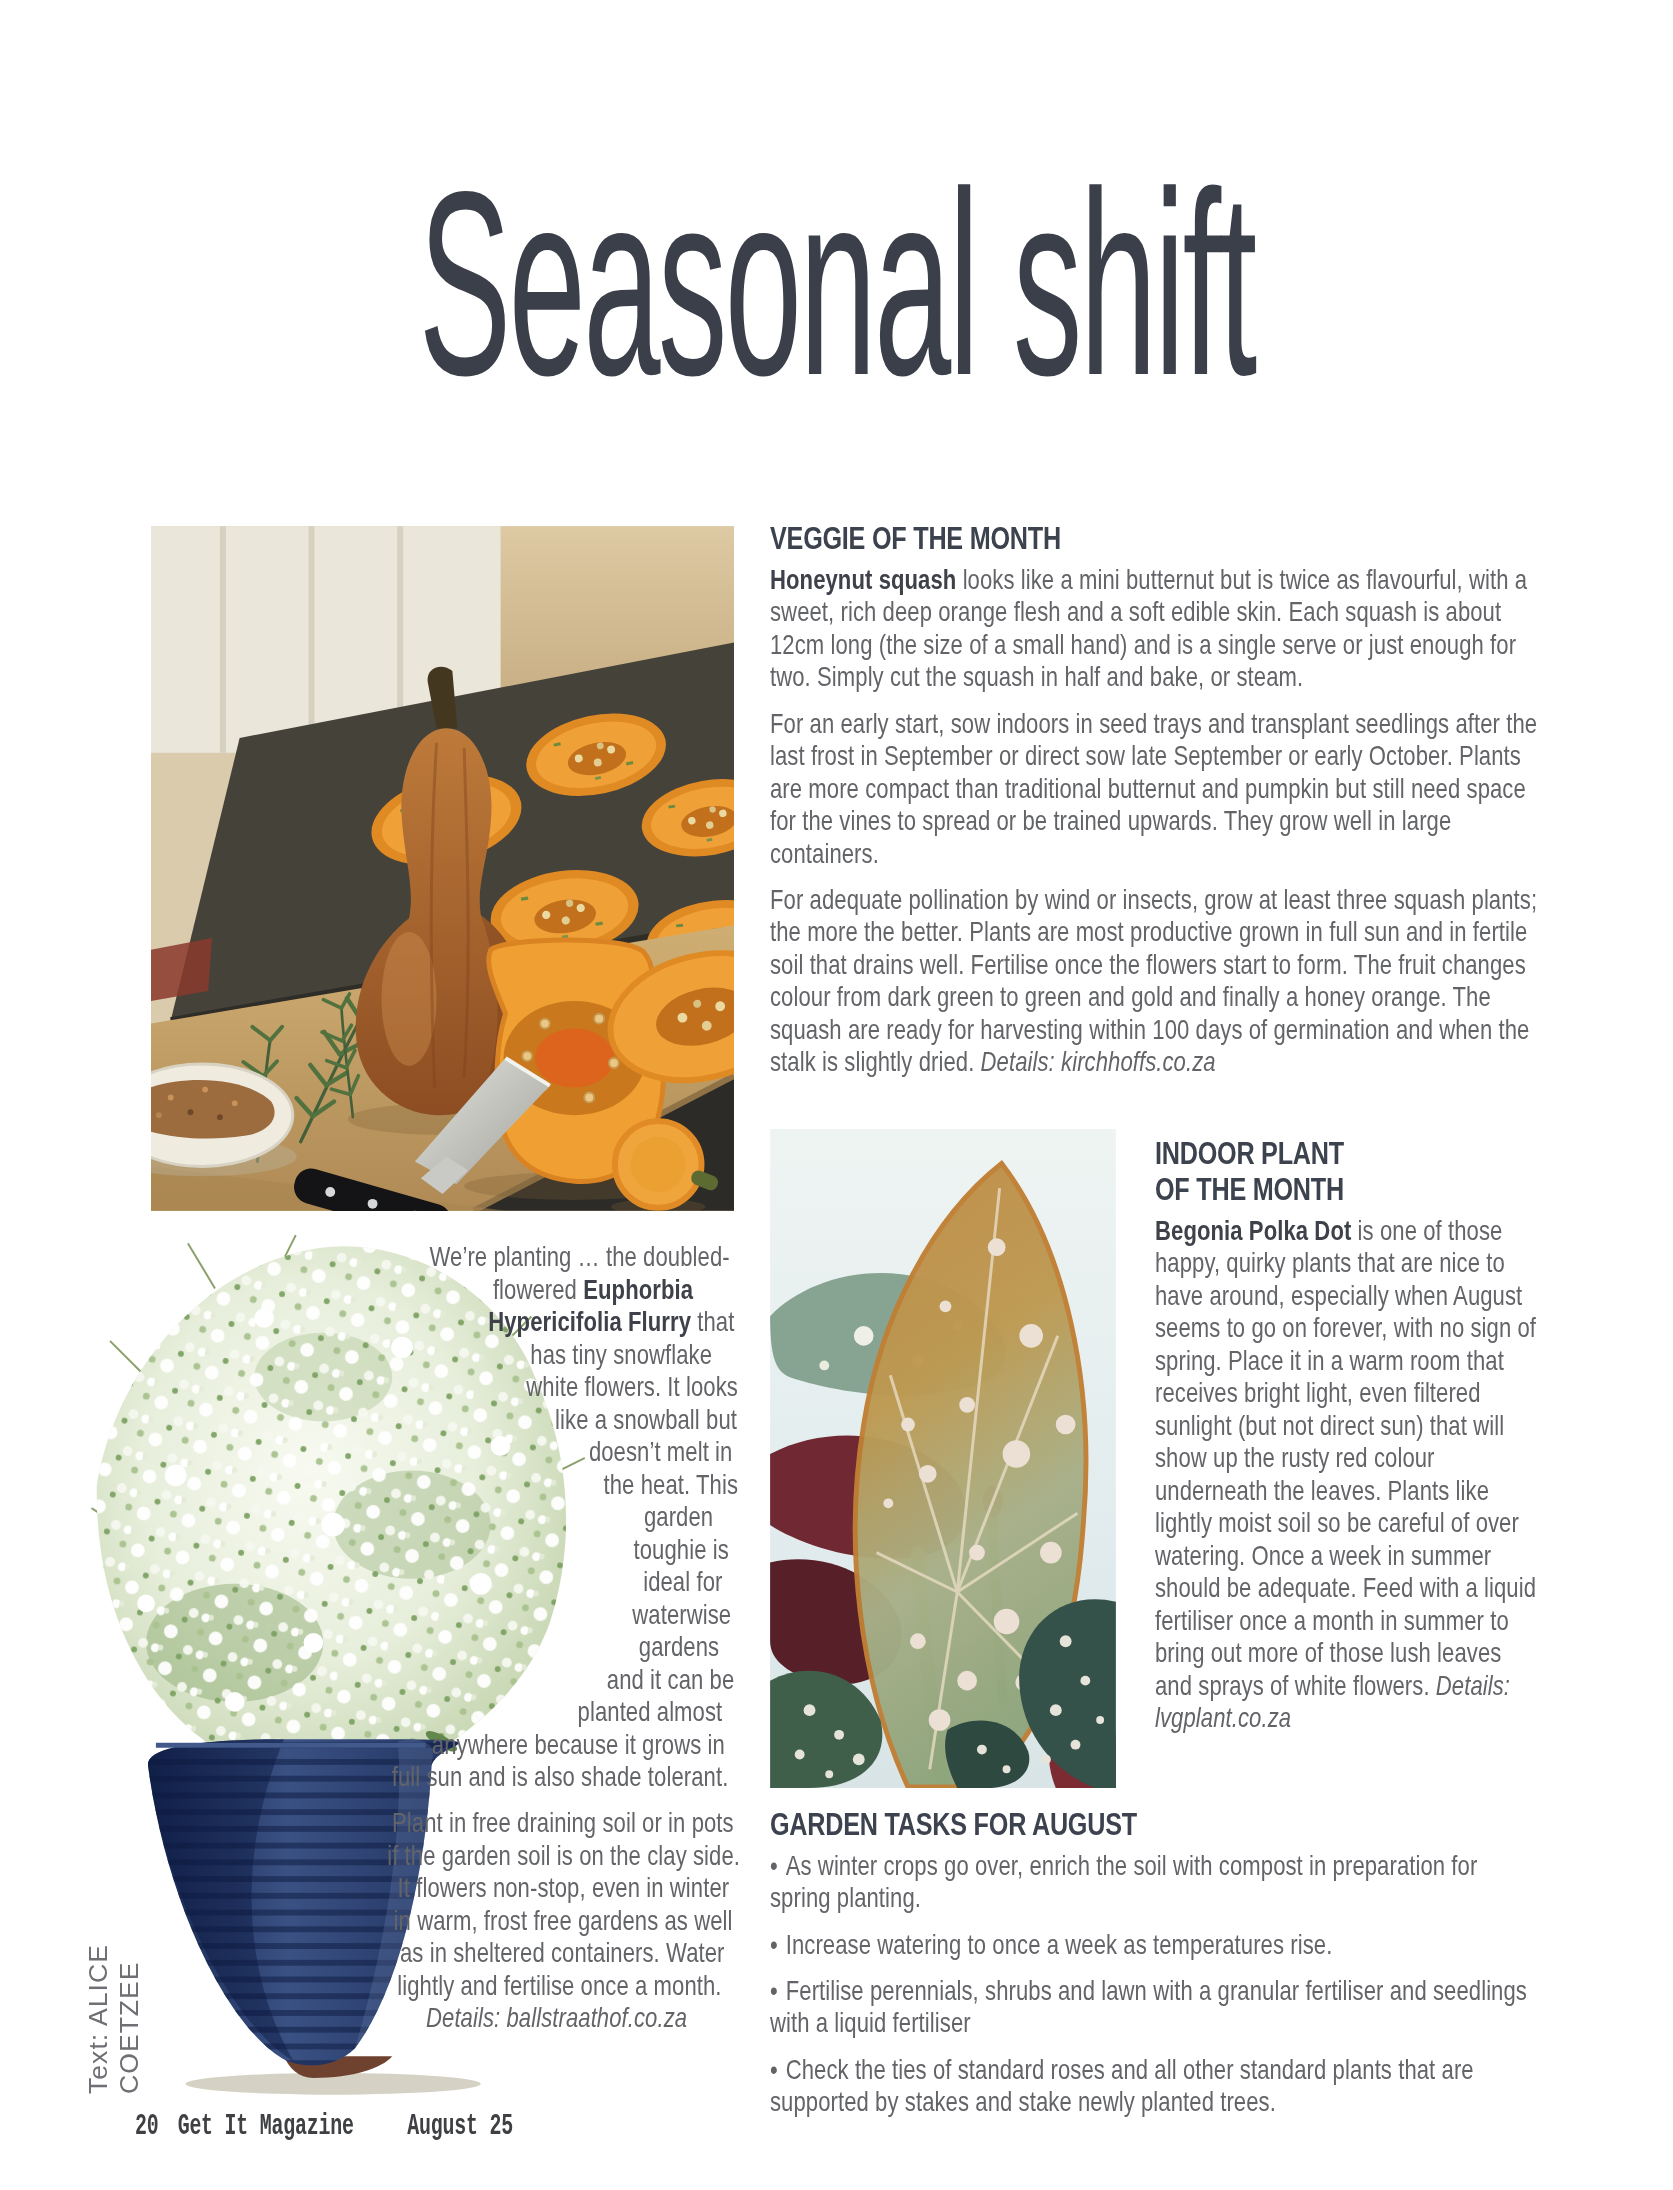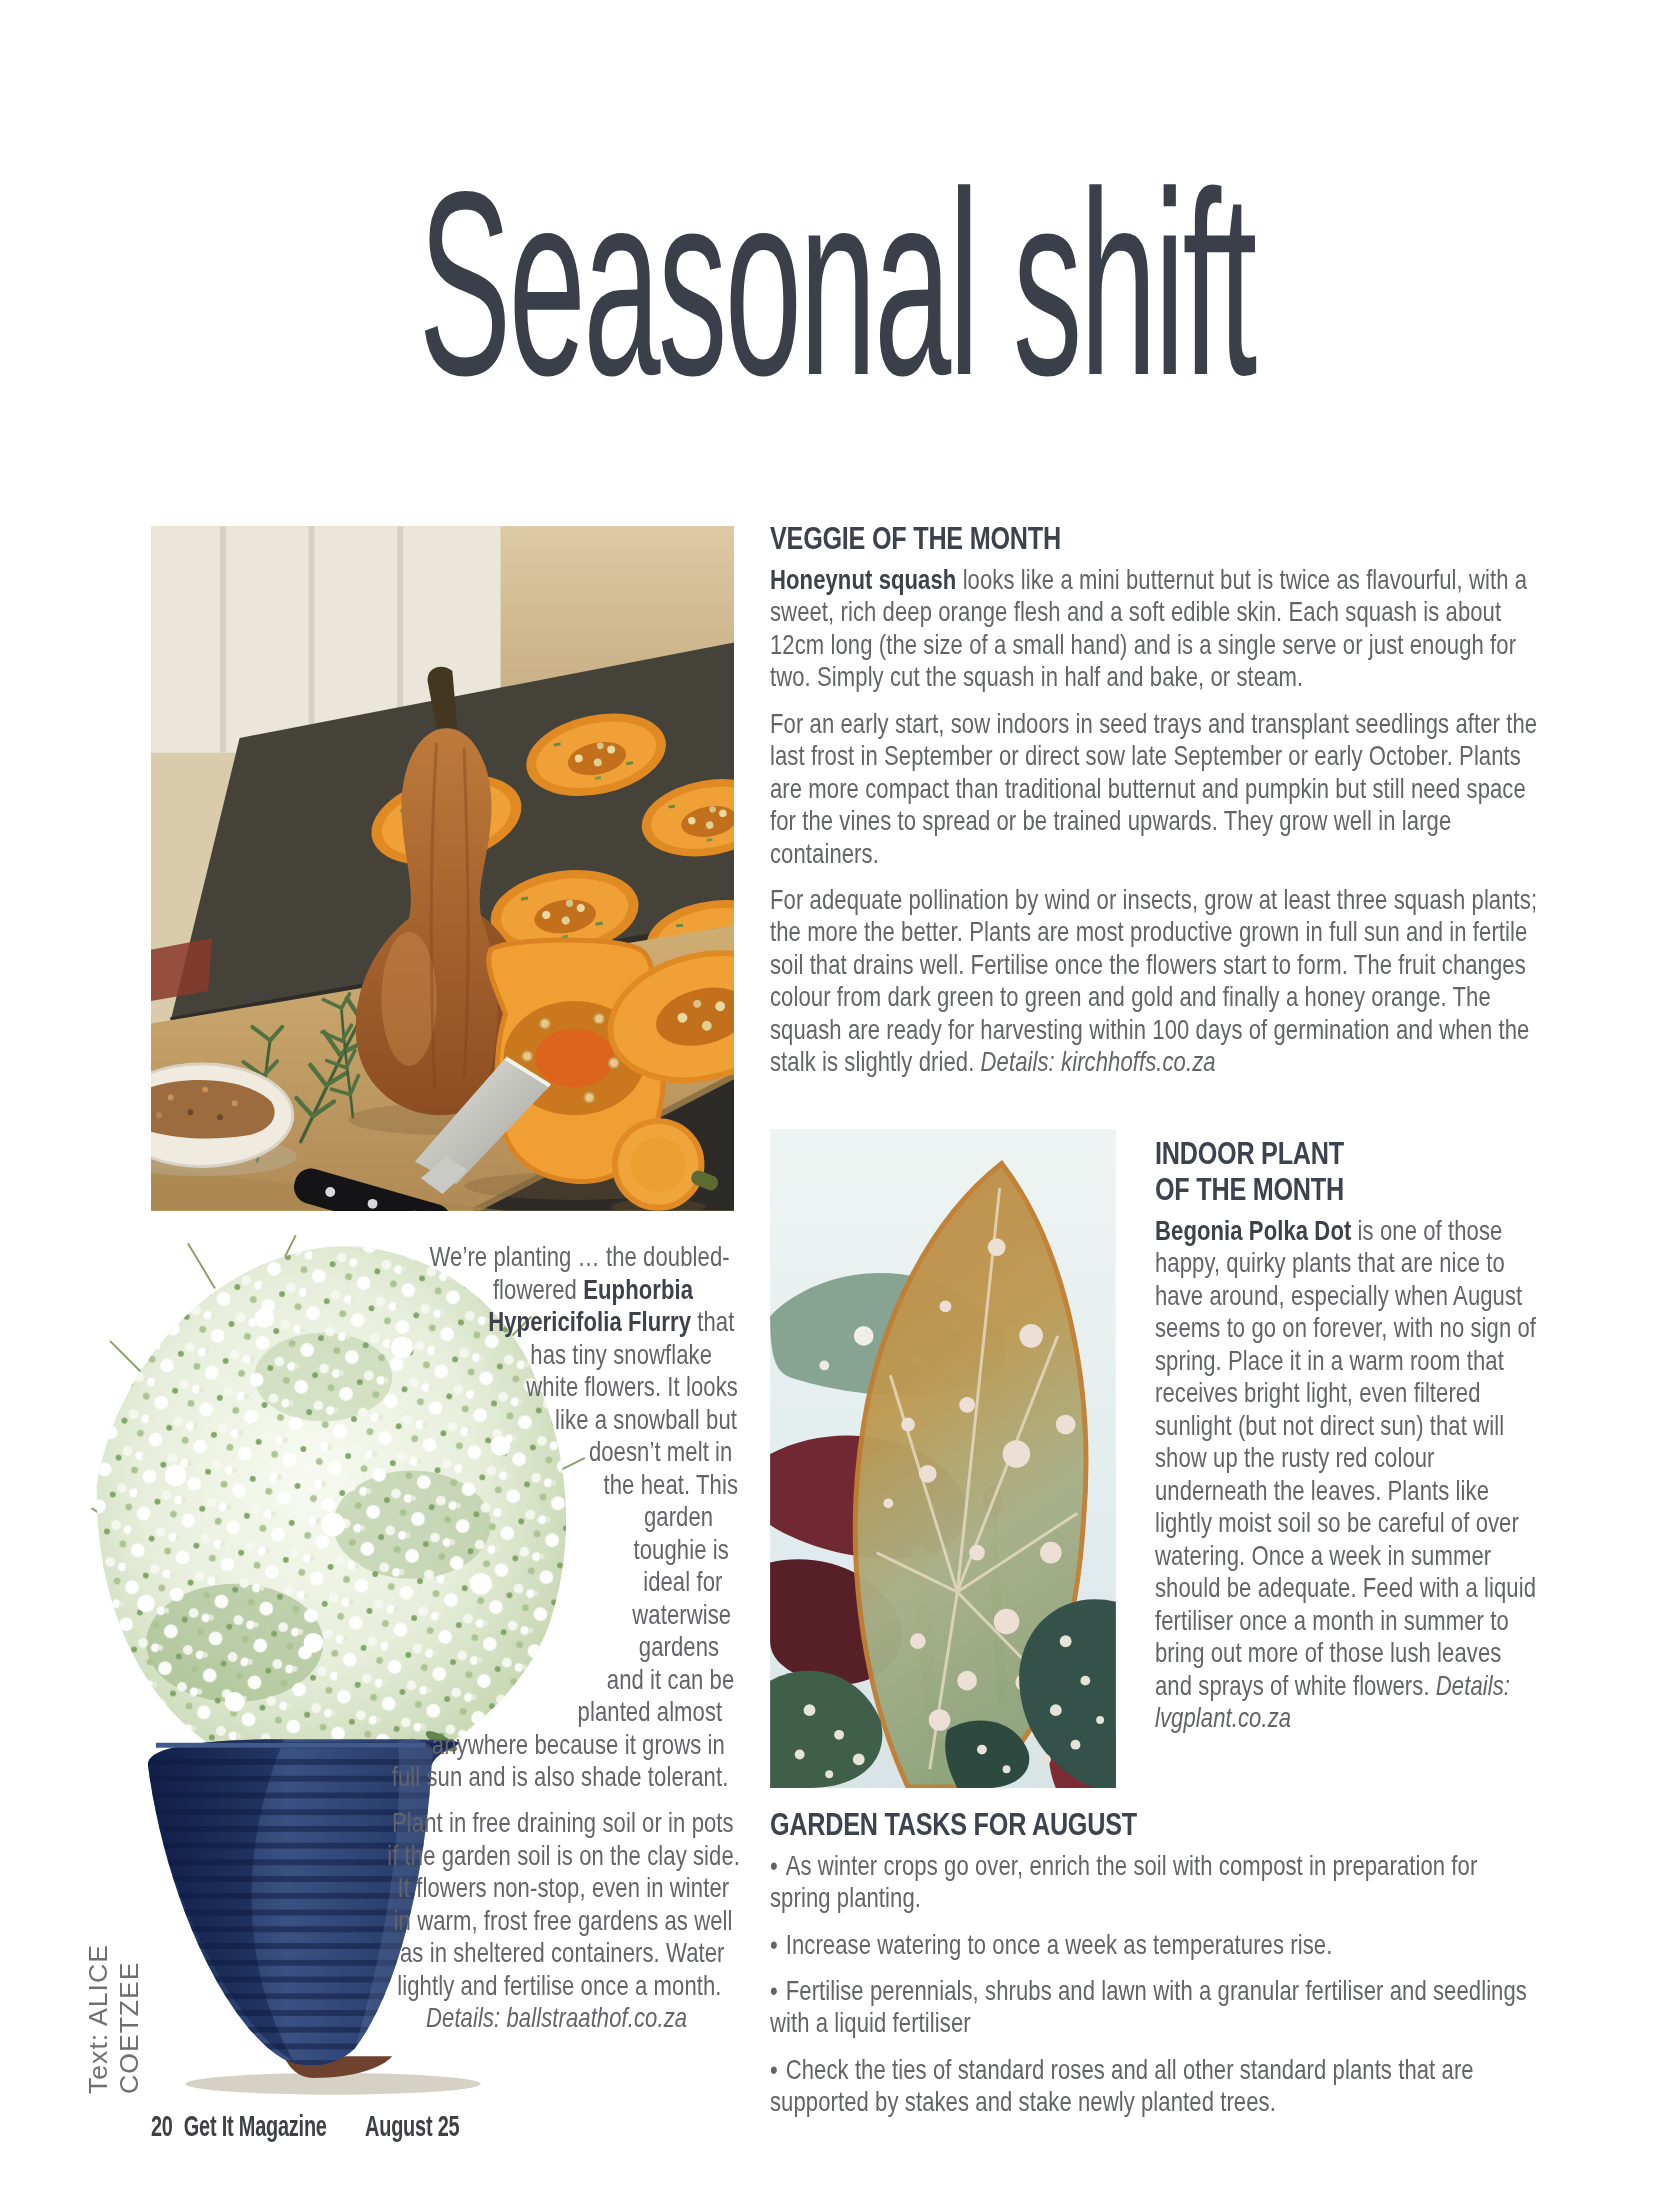--- a/index.html
+++ b/index.html
@@ -34,21 +34,21 @@
   
   .planting-col{left:94px;top:1241px;width:808px;height:867px;text-align:center;}
   .wrapshape{float:left;width:680px;height:867px;
      shape-outside:polygon(0px 0px,379px 0px,424px 54px,493px 103px,520px 146px,563px 187px,
         616px 234px,652px 286px,664px 345px,652px 402px,613px 445px,532px 471px,424px 485px,
         340px 495px,343px 512px,357px 552px,366px 611px,364px 690px,347px 768px,327px 867px,0px 867px);}
 
   
   .credit{left:83px;top:1840px;height:254px;width:35px;writing-mode:vertical-rl;
           transform:rotate(180deg);font-size:26.6px;letter-spacing:1px;color:#6f7075;}
-  .footer{left:151px;top:2109px;}
+  .footer{left:135px;top:2109px;font-family:Liberation Mono, monospace;}
   .footer span{display:inline-block;font-size:29.6px;font-weight:bold;color:#3f4044;
           transform:scaleX(.82);transform-origin:0 0;white-space:nowrap;letter-spacing:-0.3px;}
 
   svg{display:block;}
 </style>
 </head>
 <body>
 
 <div class="page">
 

